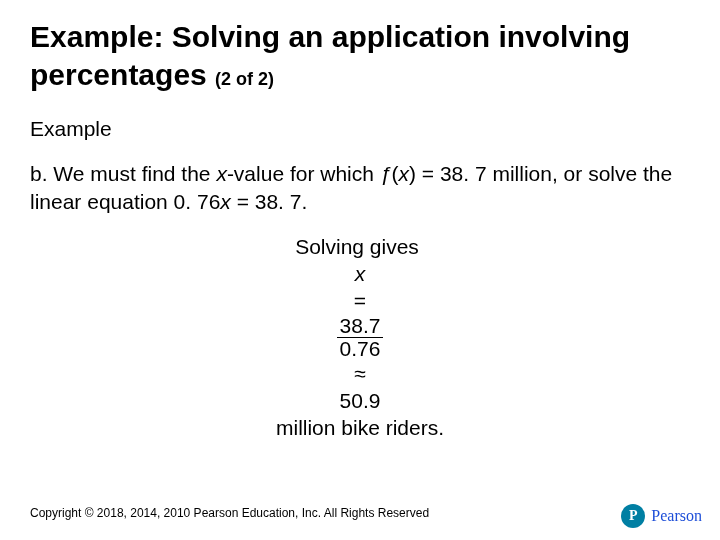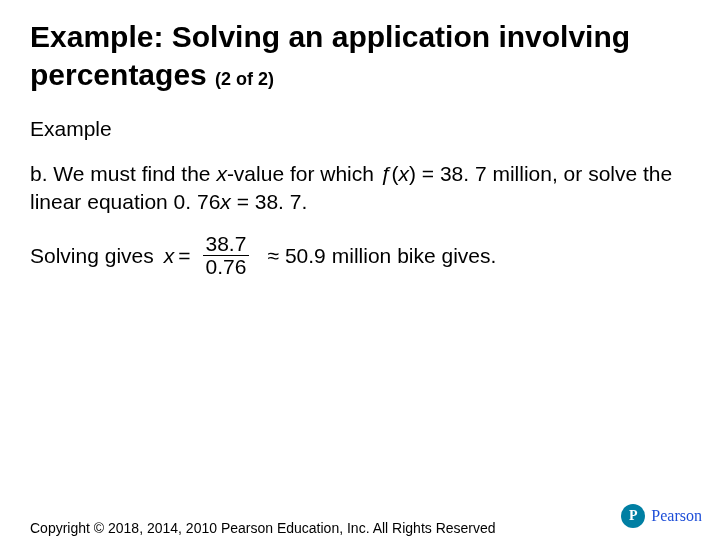--- a/index.html
+++ b/index.html
@@ -5,28 +5,28 @@
   * { box-sizing: border-box; margin: 0; padding: 0; }
   html, body { width: 720px; height: 540px; overflow: hidden; background: #fff; font-family: Arial, Helvetica, sans-serif; }
   .slide { position: relative; width: 720px; height: 540px; padding: 18px 30px 0 30px; }
   .title { font-size: 30px; font-weight: bold; color: #000; line-height: 1.25; margin-bottom: 22px; }
   .title .sub { font-size: 18px; font-weight: bold; }
   .body { font-size: 21px; color: #000; line-height: 1.3; }
   .solution { margin-bottom: 18px; }
   .para { margin-bottom: 18px; }
   .ital { font-style: italic; }
   .fn { font-style: italic; }
-  .math-line { display: flex; align-items: center; font-size: 21px; color: #000; margin-top: 4px; }
+  .math-line { display: flex; align-items: center; font-size: 21px; color: #000; margin-top: 4px; flex-direction: column; }
   .math-line .pre { margin-right: 6px; }
   .math-line .var { font-style: italic; margin: 0 4px; }
   .frac { display: inline-flex; flex-direction: column; align-items: center; margin: 0 12px; line-height: 1.05; }
   .frac .num { border-bottom: 1.5px solid #000; padding: 0 3px; }
   .frac .den { padding: 0 3px; }
   .approx { margin: 0 6px; }
-  .footer { position: absolute; left: 30px; bottom: 4px; font-size: 14px; color: #000; }
+  .footer { position: absolute; left: 30px; bottom: 20px; font-size: 12px; color: #000; }
   .logo { position: absolute; right: 18px; bottom: 12px; display: flex; align-items: center; gap: 6px; }
   .logo .circ { width: 24px; height: 24px; border-radius: 50%; background: #007fa3; display: flex; align-items: center; justify-content: center; color: #fff; font-weight: bold; font-size: 14px; font-family: Georgia, serif; }
   .logo .brand { font-size: 16px; color: #1d4ed8; font-family: Georgia, 'Times New Roman', serif; }
 </style>
 </head>
 <body>
 
 <div class="slide">
 
   <div class="title">
@@ -46,21 +46,21 @@
       <span class="pre">Solving gives</span>
       <span class="var">x</span>
       <span>=</span>
       <span class="frac">
         <span class="num">38.7</span>
         <span class="den">0.76</span>
       </span>
       <span class="approx">≈</span>
       <span>50.9</span>
       <span style="width:6px"></span>
-      <span>million bike gives.</span>
+      <span>million bike riders.</span>
     </div>
   </div>
 
   <div class="footer">Copyright © 2018, 2014, 2010 Pearson Education, Inc. All Rights Reserved</div>
 
   <div class="logo">
     <div class="circ">
       <span>P</span>
     </div>
     <span class="brand">Pearson</span>

